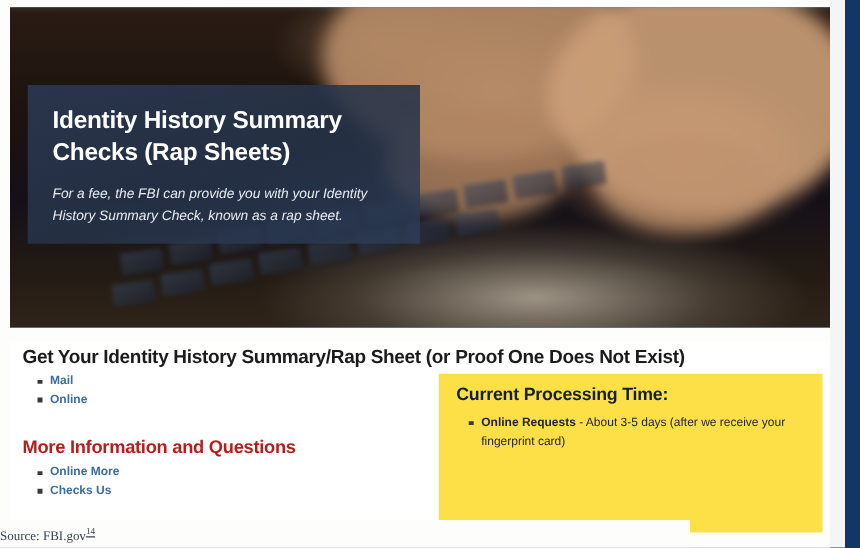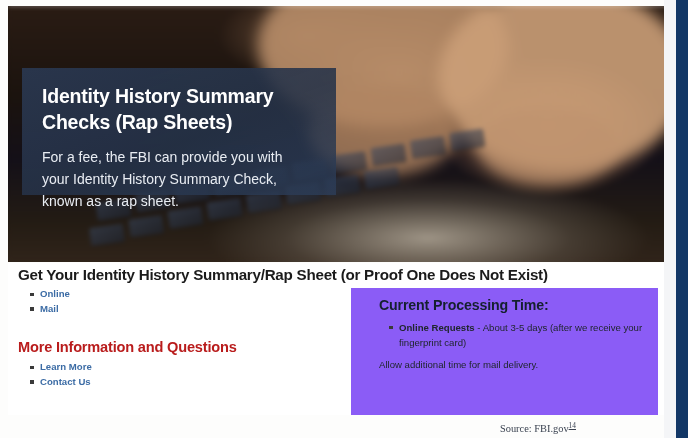--- a/index.html
+++ b/index.html
@@ -100,31 +100,32 @@
   #hero-title {
     color: #ffffff;
     font-size: 19.5px;
     font-weight: bold;
     line-height: 1.32;
     letter-spacing: -0.2px;
     margin: 0 0 12px 0;
   }
   #hero-sub {
     color: #e9edf3;
-    font-size: 14px;
+    font-size: 11px;
     line-height: 1.55;
     margin: 0;
     max-width: 268px;
+    font-style: italic;
   }
 
   
   #content {
     position: absolute;
     left: 8px;
-    top: 263px;
+    top: 274px;
     width: 660px;
     height: 152px;
     background: #ffffff;
   }
   #main-heading {
     position: absolute;
     left: 10px;
     top: 3px;
     margin: 0;
     font-size: 15.2px;
@@ -174,23 +175,23 @@
   #list-get { top: 24px; left: 0; }
   #list-more { top: 97px; left: 0; }
 
   
   #panel {
     position: absolute;
     left: 343px;
     top: 25px;
     width: 307px;
     height: 127px;
-    background: #8b5cf6;
+    background: #fde047;
     box-sizing: border-box;
-    padding: 9px 14px 0 28px;
+    padding: 9px 14px 0 14px;
   }
   #panel-title {
     margin: 0 0 7px 0;
     font-size: 14.2px;
     font-weight: bold;
     color: #15202e;
     letter-spacing: -0.15px;
   }
   #panel-list {
     margin: 0 0 8px 0;
@@ -221,22 +222,21 @@
   }
 
   
   #footer {
     position: absolute;
     left: 0;
     top: 416px;
     width: 552px;
     height: 22px;
     background: #fdfdfc;
-    text-align: right;
-    padding-left: 24px;
+    text-align: left;
   }
   #source-line {
     font-family: "Liberation Serif", serif;
     font-size: 10.4px;
     color: #3a4250;
     line-height: 20px;
   }
   #source-ref {
     font-size: 7.4px;
     vertical-align: super;
@@ -282,46 +282,45 @@
       <p id="hero-sub">For a fee, the FBI can provide you with your Identity History Summary Check, known as a rap sheet.</p>
     </div>
   </div>
 
   <div id="content">
 
     <h2 id="main-heading">Get Your Identity History Summary/Rap Sheet (or Proof One Does Not Exist)</h2>
 
     <ul class="linklist" id="list-get">
       <li>
+        <a href="#">Mail</a>
+      </li>
+      <li>
         <a href="#">Online</a>
       </li>
-      <li>
-        <a href="#">Mail</a>
-      </li>
     </ul>
 
     <h2 id="sub-heading">More Information and Questions</h2>
 
     <ul class="linklist" id="list-more">
       <li>
-        <a href="#">Learn More</a>
+        <a href="#">Online More</a>
       </li>
       <li>
-        <a href="#">Contact Us</a>
+        <a href="#">Checks Us</a>
       </li>
     </ul>
 
     <aside id="panel">
       <h3 id="panel-title">Current Processing Time:</h3>
       <ul id="panel-list">
         <li>
           <span class="lbl">Online Requests</span><span> - About 3-5 days (after we receive your fingerprint card)</span>
         </li>
       </ul>
-      <p id="panel-note">Allow additional time for mail delivery.</p>
     </aside>
 
   </div>
 
   <div id="footer">
     <span id="source-line"><span>Source: FBI.gov</span><span id="source-ref">14</span></span>
   </div>
 
   <div id="rail-gutter"></div>
   <div id="right-rail"></div>

